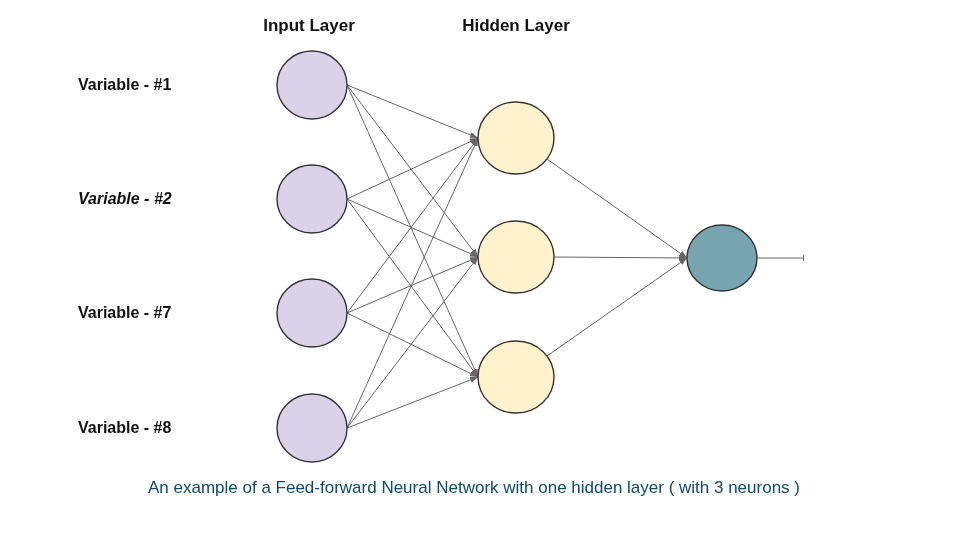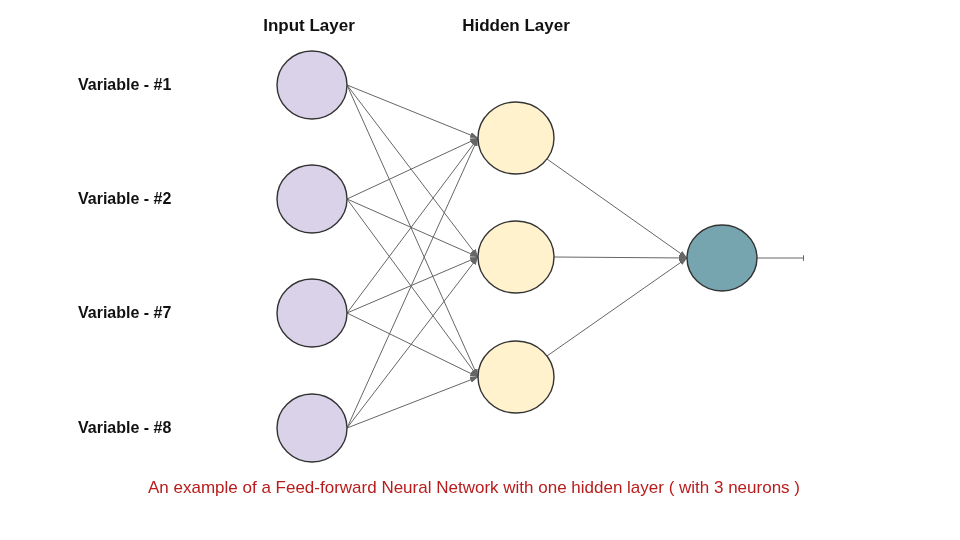--- a/index.html
+++ b/index.html
@@ -51,21 +51,21 @@
     color: #0f172a;
     line-height: 20px;
     white-space: nowrap;
   }
   .caption {
     position: absolute;
     left: 0;
     width: 948px;
     text-align: center;
     font-size: 17px;
-    color: #b91c1c;
+    color: #0c4a6e;
     white-space: nowrap;
   }
 </style>
 </head>
 <body>
 
 <div class="canvas">
 
   <svg class="diagram-svg" width="960" height="540" viewBox="0 0 960 540">
     <defs>
@@ -110,21 +110,21 @@
       <ellipse class="node" cx="516" cy="377" rx="38" ry="36" fill="#fff2cc"></ellipse>
     </g>
 
     <ellipse class="node" cx="722" cy="258" rx="35" ry="33" fill="#76a5af"></ellipse>
   </svg>
 
   <div class="layer-title" style="left:309px; top:16px;">Input Layer</div>
   <div class="layer-title" style="left:516px; top:16px;">Hidden Layer</div>
 
   <div class="var-label" style="left:78px; top:74px;">Variable - #1</div>
-  <div class="var-label" style="left:78px; top:188px;">Variable - #2</div>
+  <div class="var-label" style="left:78px; top:188px;font-style:italic;">Variable - #2</div>
   <div class="var-label" style="left:78px; top:302px;">Variable - #7</div>
   <div class="var-label" style="left:78px; top:417px;">Variable - #8</div>
 
   <div class="output-label" style="left:817px; top:250px;">Output</div>
 
   <div class="caption" style="top:478px;">An example of a Feed-forward Neural Network with one hidden layer ( with 3 neurons )</div>
 
 </div>
 
 </body></html>

